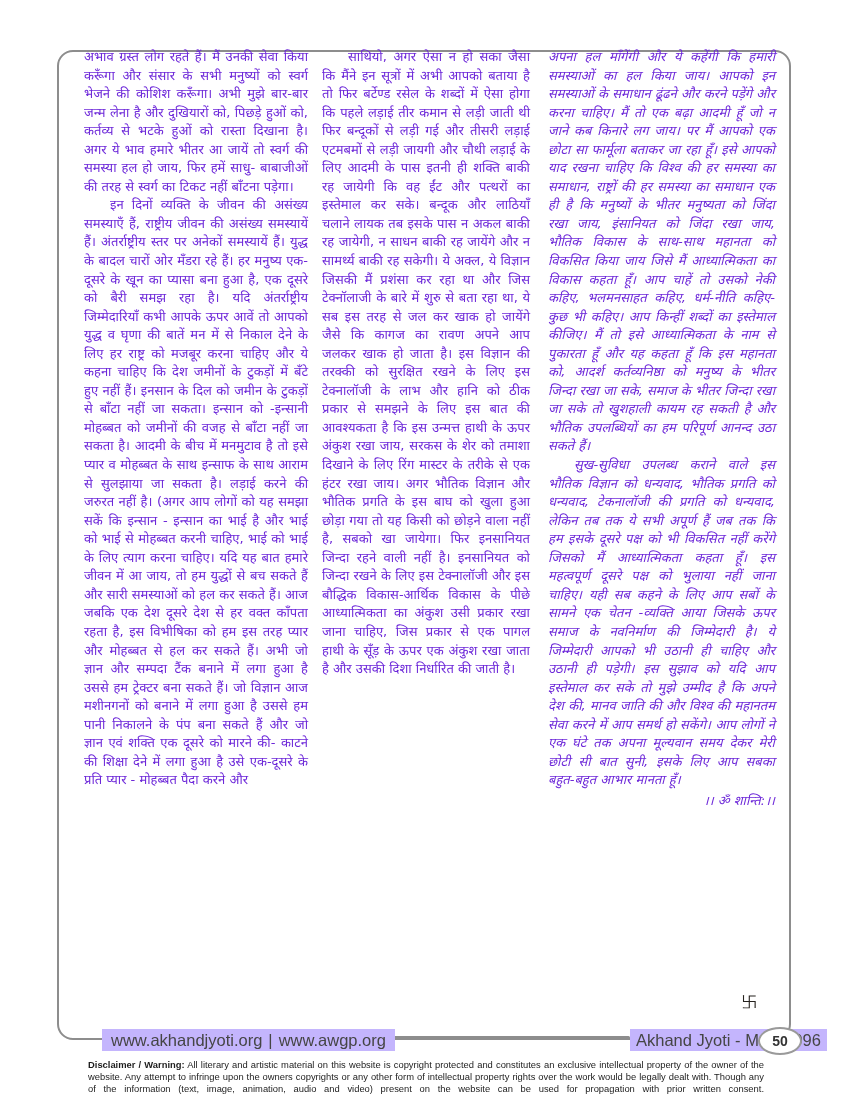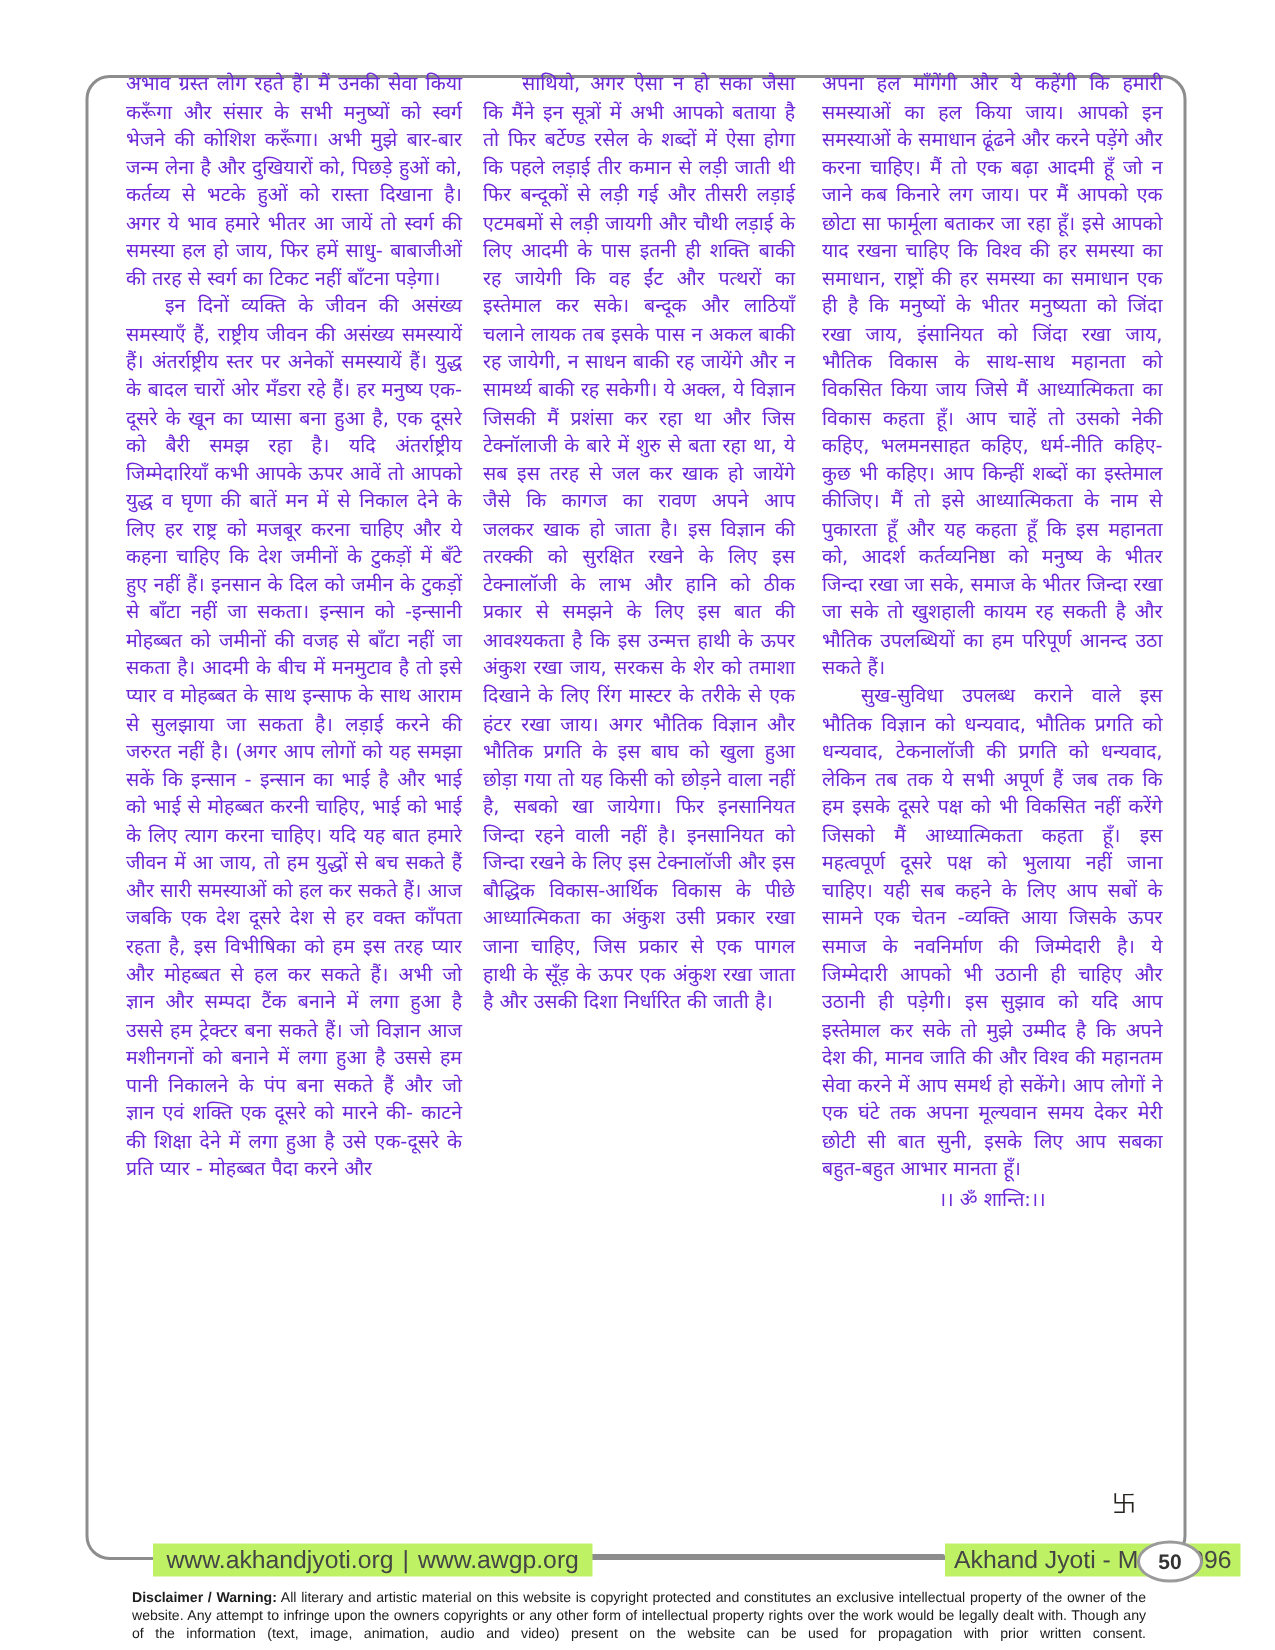--- a/index.html
+++ b/index.html
@@ -18,31 +18,31 @@
   }
   .col{
     position:absolute;top:48px;
     color:#6d28d9;
     font-size:13px;line-height:18.55px;
     text-align:justify;
     letter-spacing:0px;
   }
   .col p{margin:0;}
   .col p.indent{text-indent:26px;}
-  .col p.center{text-align:center;text-indent:0;margin-top:2px;}
+  .col p.center{text-align:right;text-indent:0;margin-top:2px;}
   #col1{left:84px;width:224px;}
   #col2{left:322px;width:208px;}
-  #col3{left:548px;width:227px;}
+  #col3{left:548px;width:227px;font-style:italic;}
   .swastika{
     position:absolute;left:742px;top:993px;
     font-size:15px;color:#26221e;
   }
   
   .footer-item{
-    position:absolute;background:#bef264;
+    position:absolute;background:#c4b5fd;
     font-family:"Liberation Sans",sans-serif;
     color:#454545;
   }
   .sites{
     left:102px;top:1029px;padding:0 9px;
     font-size:16.5px;line-height:22px;
   }
   .sites .sep{padding:0 6px;color:#454545;}
   .site-link{color:#454545;text-decoration:none;}
   .pub{

